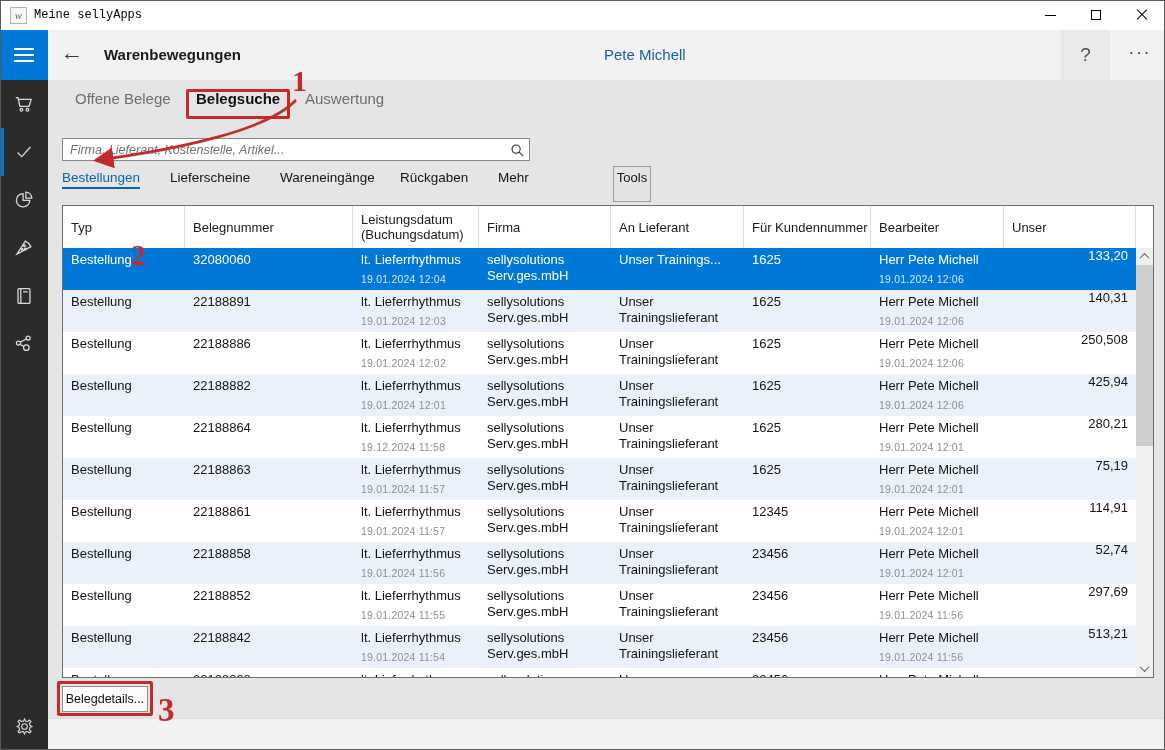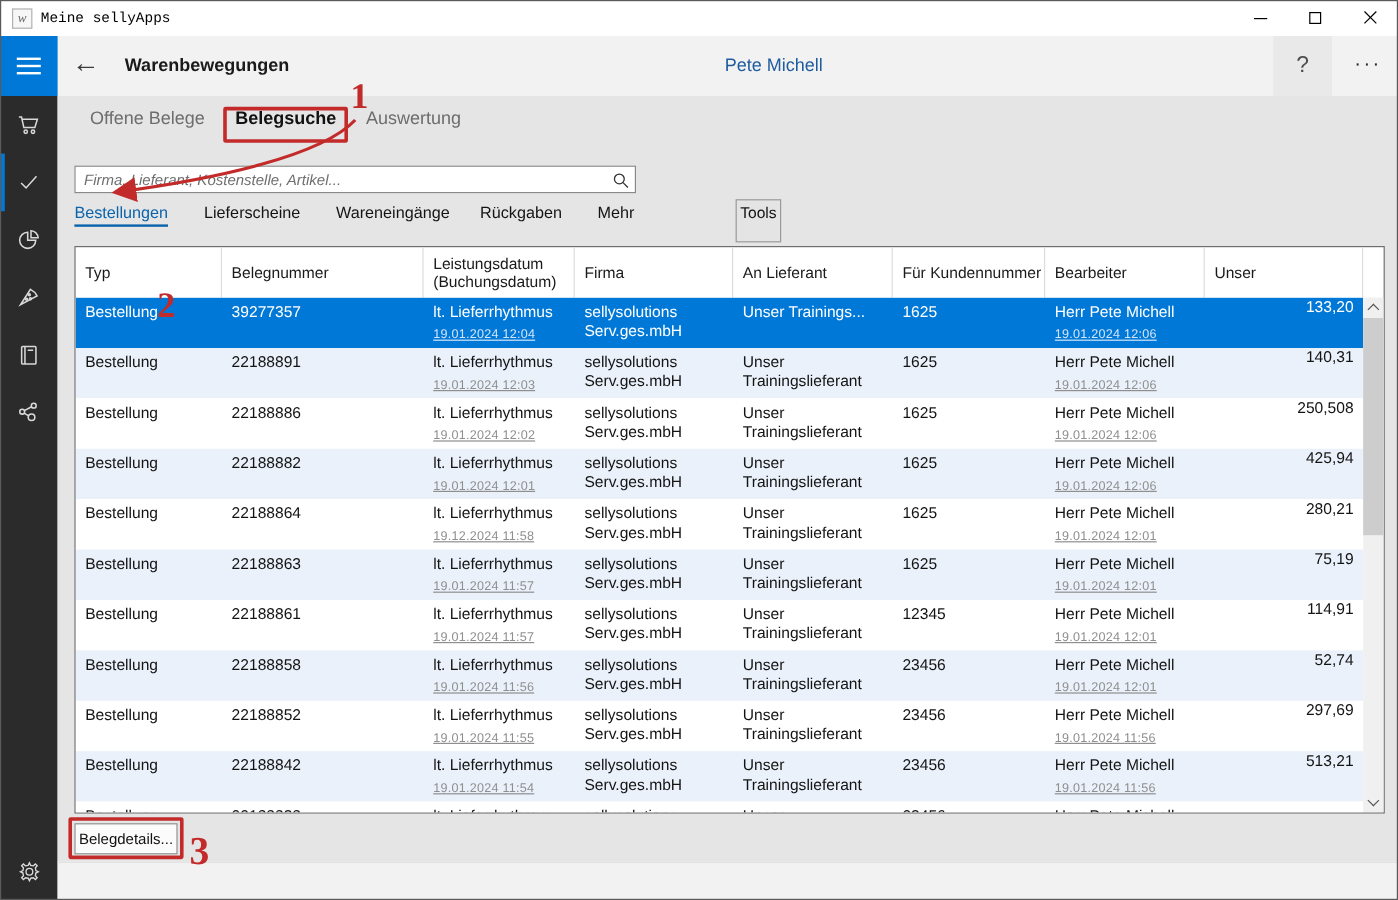--- a/index.html
+++ b/index.html
@@ -64,21 +64,21 @@
   .t-header { display:grid; grid-template-columns:122px 168px 126px 132px 133px 127px 133px 132px 17px; height:42px; }
   .t-hcell { padding-left:8px; display:flex; flex-direction:column; justify-content:center; font-size:13px; color:#1a1a1a; border-right:1px solid #dcdcdc; line-height:15px; }
   .t-hcell:last-child { border-right:none; padding:0; }
   .t-body { position:absolute; left:0; top:42px; width:1073px; bottom:0; overflow:hidden; }
   .t-row { display:grid; grid-template-columns:122px 168px 126px 132px 133px 127px 133px 1fr; height:42px; background:#fff; cursor:pointer; }
   .t-row.alt { background:#eaf1fa; }
   .t-row.selected { background:#0078d7; }
   .t-row.selected .cell, .t-row.selected .saldo { color:#fff; }
   .t-row.selected .sub { color:#d3e5f8; }
   .cell { padding:4px 6px 0 8px; font-size:13px; color:#141414; line-height:16px; overflow:hidden; }
-  .cell .sub { font-size:10.5px; color:#8f8f8f; margin-top:3px; letter-spacing:.2px;text-decoration:underline; }
+  .cell .sub { font-size:10.5px; color:#8f8f8f; margin-top:3px; letter-spacing:.2px; }
   .cell.saldo { display:flex; align-items:flex-start; justify-content:flex-end; padding:0 8px 6px 0; font-size:13px; color:#141414; }
 
   
   .scroll { position:absolute; top:42px; right:0; width:17px; bottom:0; background:#f0f0f0; }
   .sb-btn { position:absolute; left:0; width:17px; height:17px; display:flex; align-items:center; justify-content:center; }
   .sb-up { top:0; } .sb-down { bottom:0; }
   .chev { width:7px; height:7px; border-left:1.4px solid #5a5a5a; border-top:1.4px solid #5a5a5a; }
   .sb-up .chev { transform:rotate(45deg) translate(1px,1px); }
   .sb-down .chev { transform:rotate(225deg) translate(1px,1px); }
   .sb-thumb { position:absolute; left:0; top:17px; width:17px; height:181px; background:#cdcdcd; }
@@ -233,21 +233,21 @@
           <span>Unser</span>
         </div>
       <div class="t-hcell"></div>
     </div>
     <div class="t-body">
         <div class="t-row selected">
     <div class="cell">
             <div>Bestellung</div>
           </div>
     <div class="cell">
-            <div>39277357</div>
+            <div>32080060</div>
           </div>
     <div class="cell">
             <div>lt. Lieferrhythmus</div>
             <div class="sub">19.01.2024 12:04</div>
           </div>
     <div class="cell">
             <div>sellysolutions Serv.ges.mbH</div>
           </div>
     <div class="cell">
             <div>Unser Trainings...</div>

